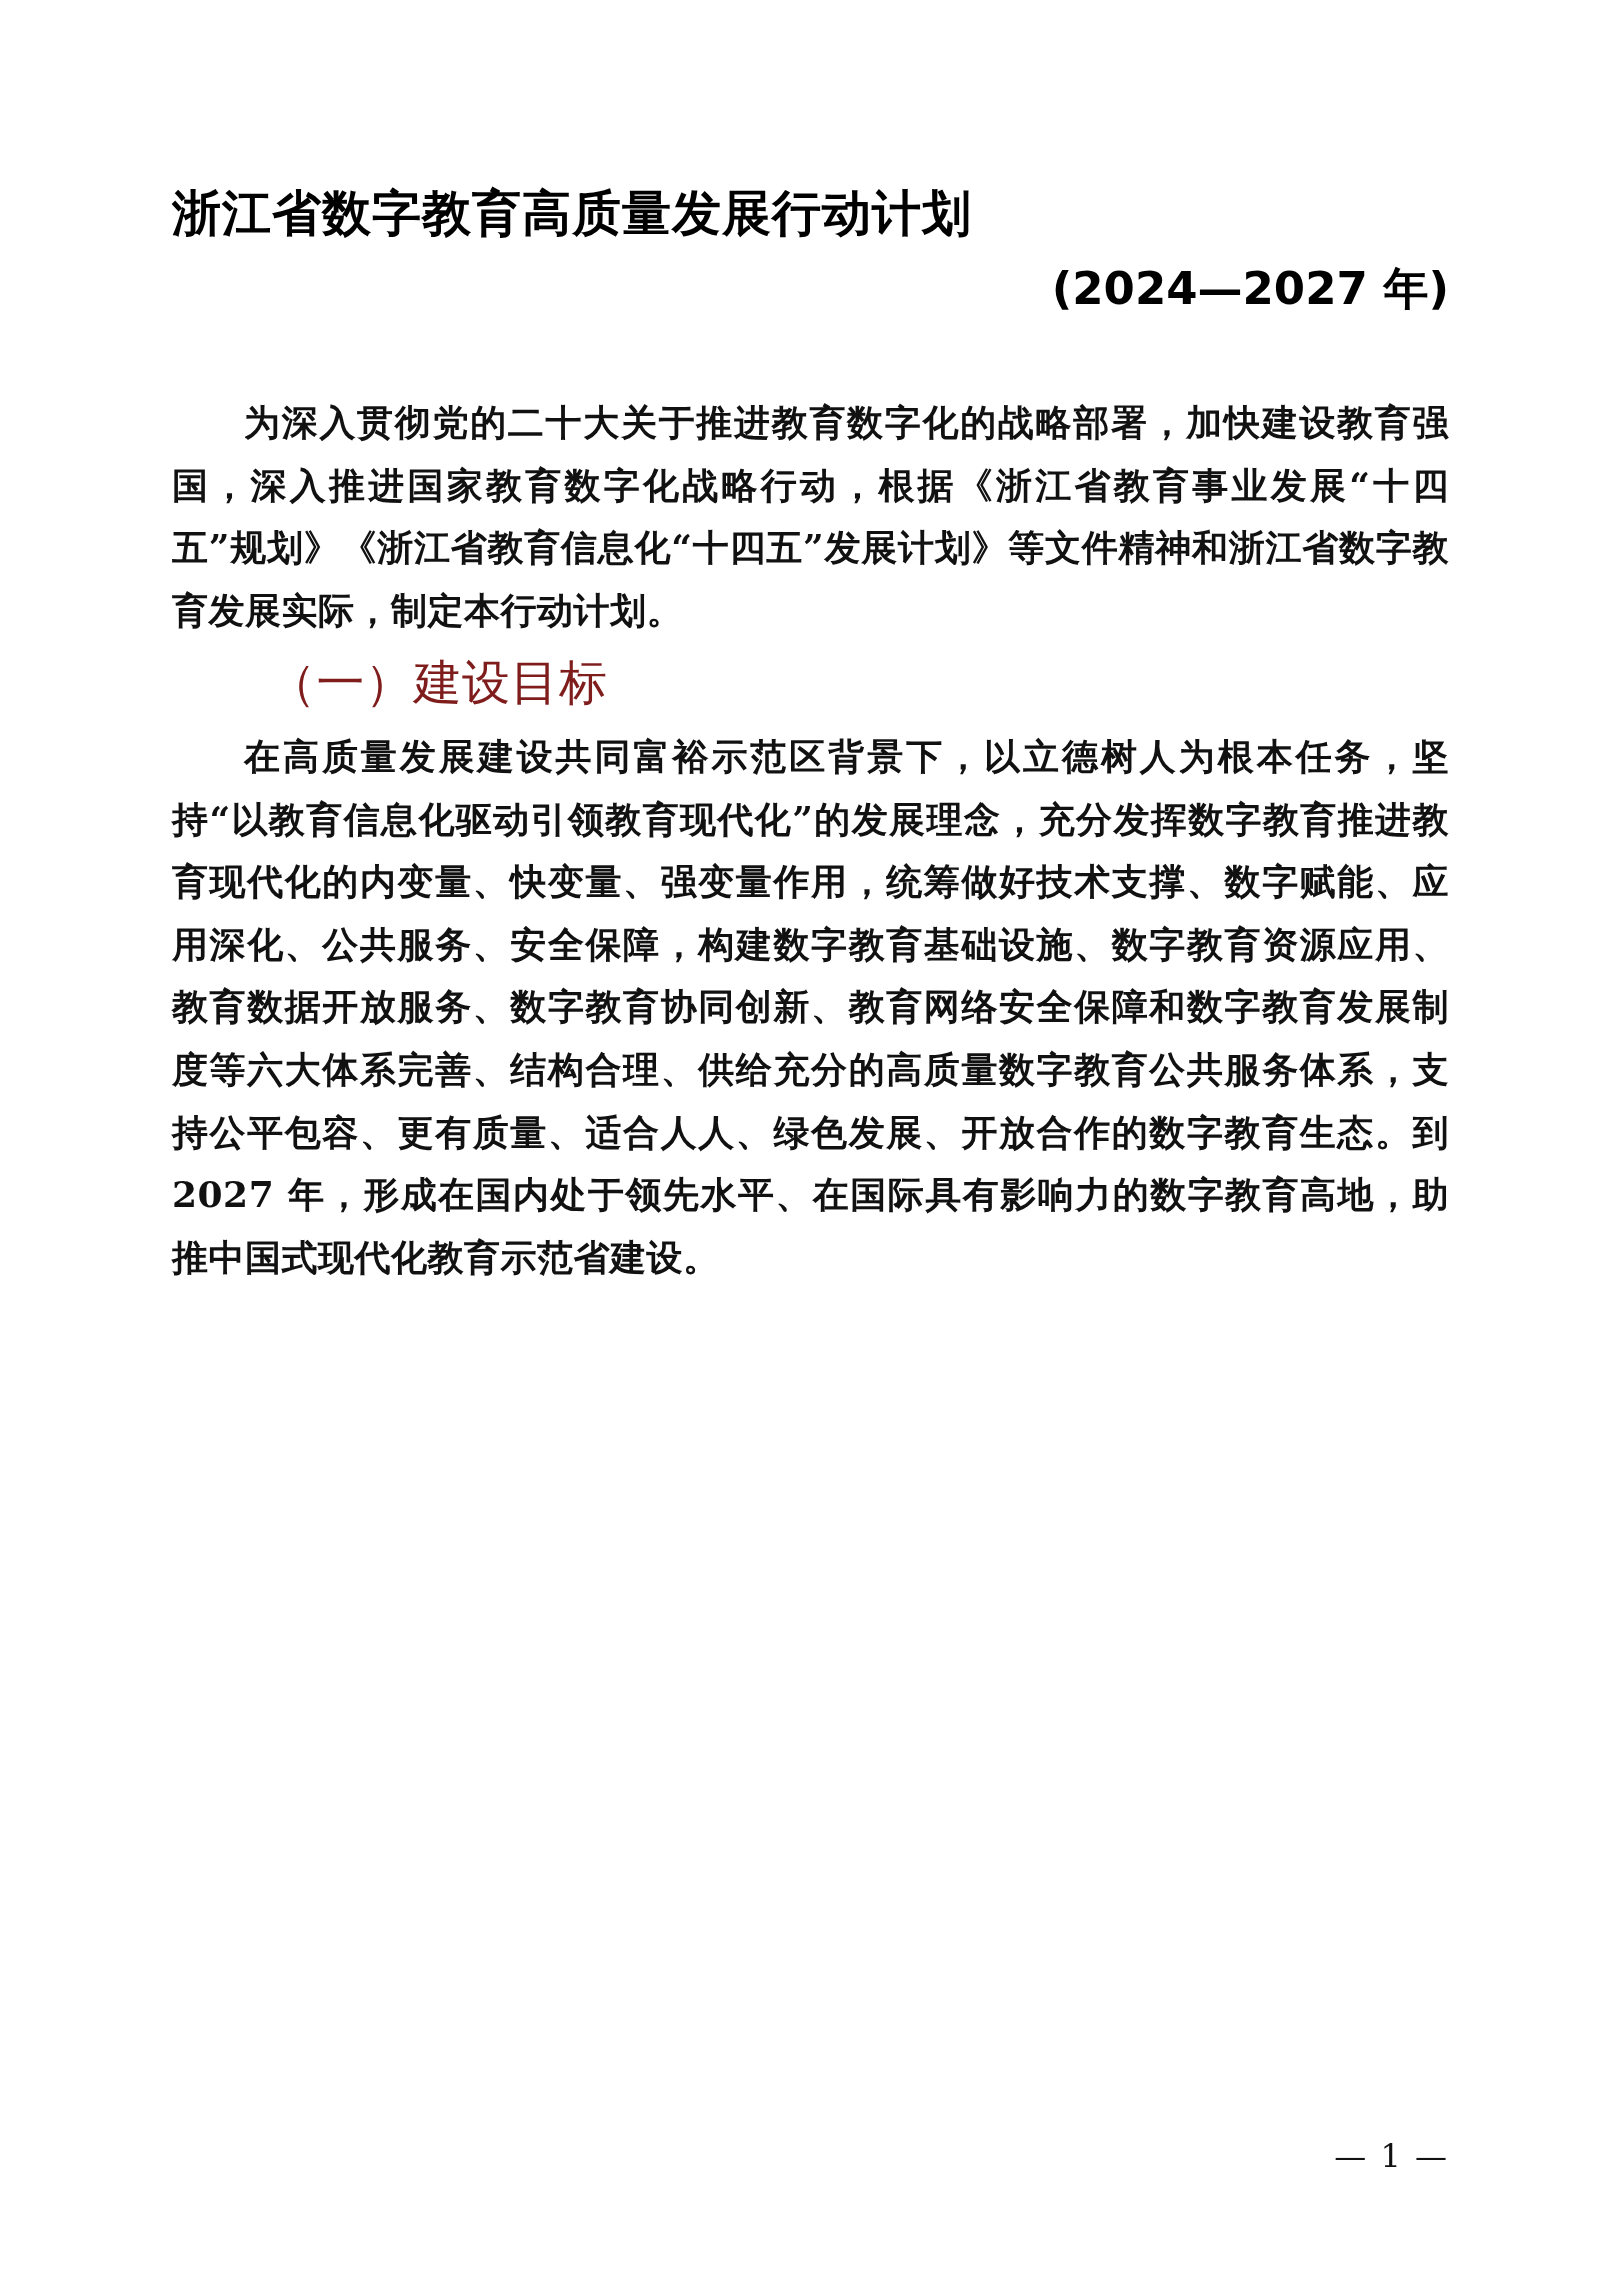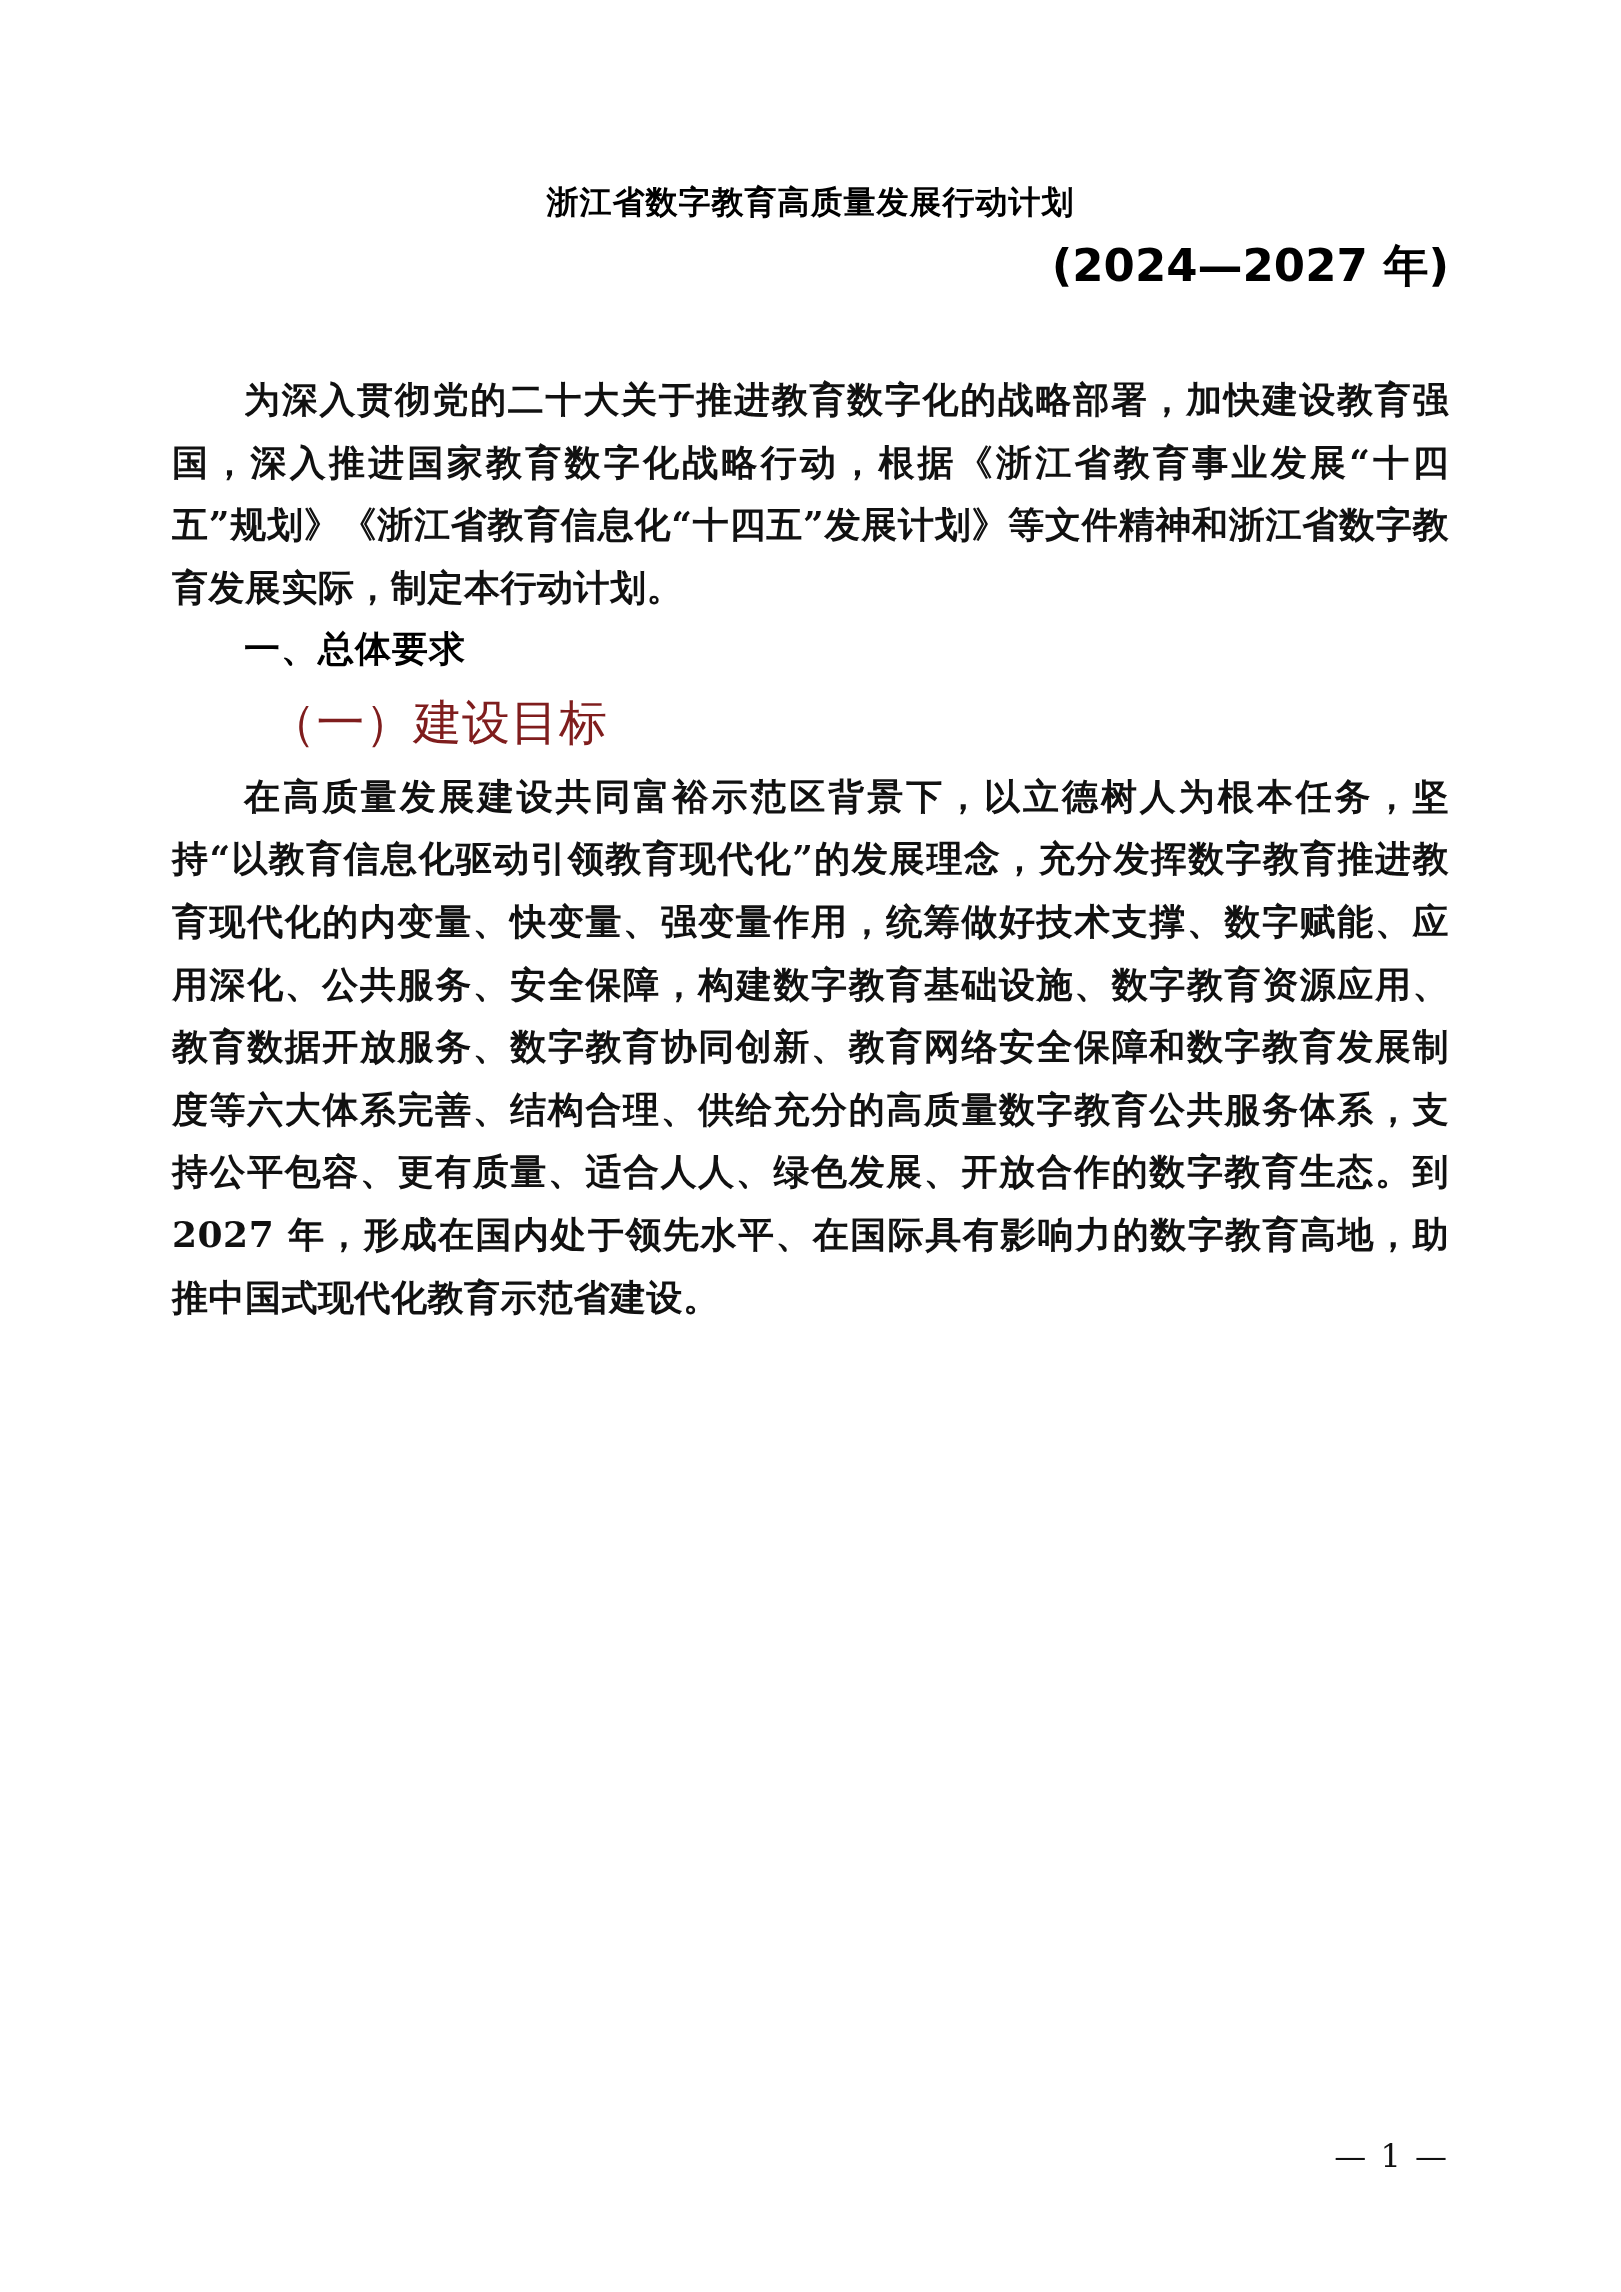--- a/index.html
+++ b/index.html
@@ -12,24 +12,23 @@
     width: 1621px;
     height: 2293px;
     background: #ffffff;
     box-sizing: border-box;
     padding: 147px 172px 59px 172px;
     font-family: "DejaVu Serif", "Liberation Serif", serif;
     color: #111111;
     overflow: hidden;
   }
   .doc-title {
-    text-align: center;
     font-family: "DejaVu Sans", "Liberation Sans", sans-serif;
     font-weight: bold;
-    font-size: 32px;
+    font-size: 49px;
     line-height: 1.35;
     letter-spacing: 1px;
     margin: 34px 0 0 0;
     color: #000;
   }
   .doc-subtitle {
     text-align: right;
     font-family: "DejaVu Sans", "Liberation Sans", sans-serif;
     font-weight: bold;
     font-size: 45px;
@@ -82,21 +81,20 @@
 </head>
 <body>
 
 <div class="page">
 
   <h1 class="doc-title">浙江省数字教育高质量发展行动计划</h1>
   <h2 class="doc-subtitle">(2024—2027 年)</h2>
 
   <div class="body-block">
     <p class="para">为深入贯彻党的二十大关于推进教育数字化的战略部署，加快建设教育强国，深入推进国家教育数字化战略行动，根据《浙江省教育事业发展“十四五”规划》《浙江省教育信息化“十四五”发展计划》等文件精神和浙江省数字教育发展实际，制定本行动计划。</p>
-    <p class="heading1">一、总体要求</p>
     <p class="heading2">（一）建设目标</p>
     <p class="para">在高质量发展建设共同富裕示范区背景下，以立德树人为根本任务，坚持“以教育信息化驱动引领教育现代化”的发展理念，充分发挥数字教育推进教育现代化的内变量、快变量、强变量作用，统筹做好技术支撑、数字赋能、应用深化、公共服务、安全保障，构建数字教育基础设施、数字教育资源应用、教育数据开放服务、数字教育协同创新、教育网络安全保障和数字教育发展制度等六大体系完善、结构合理、供给充分的高质量数字教育公共服务体系，支持公平包容、更有质量、适合人人、绿色发展、开放合作的数字教育生态。到 2027 年，形成在国内处于领先水平、在国际具有影响力的数字教育高地，助推中国式现代化教育示范省建设。</p>
   </div>
 
   <div class="page-number">— 1 —</div>
 
 </div>
 
 
 </body></html>

